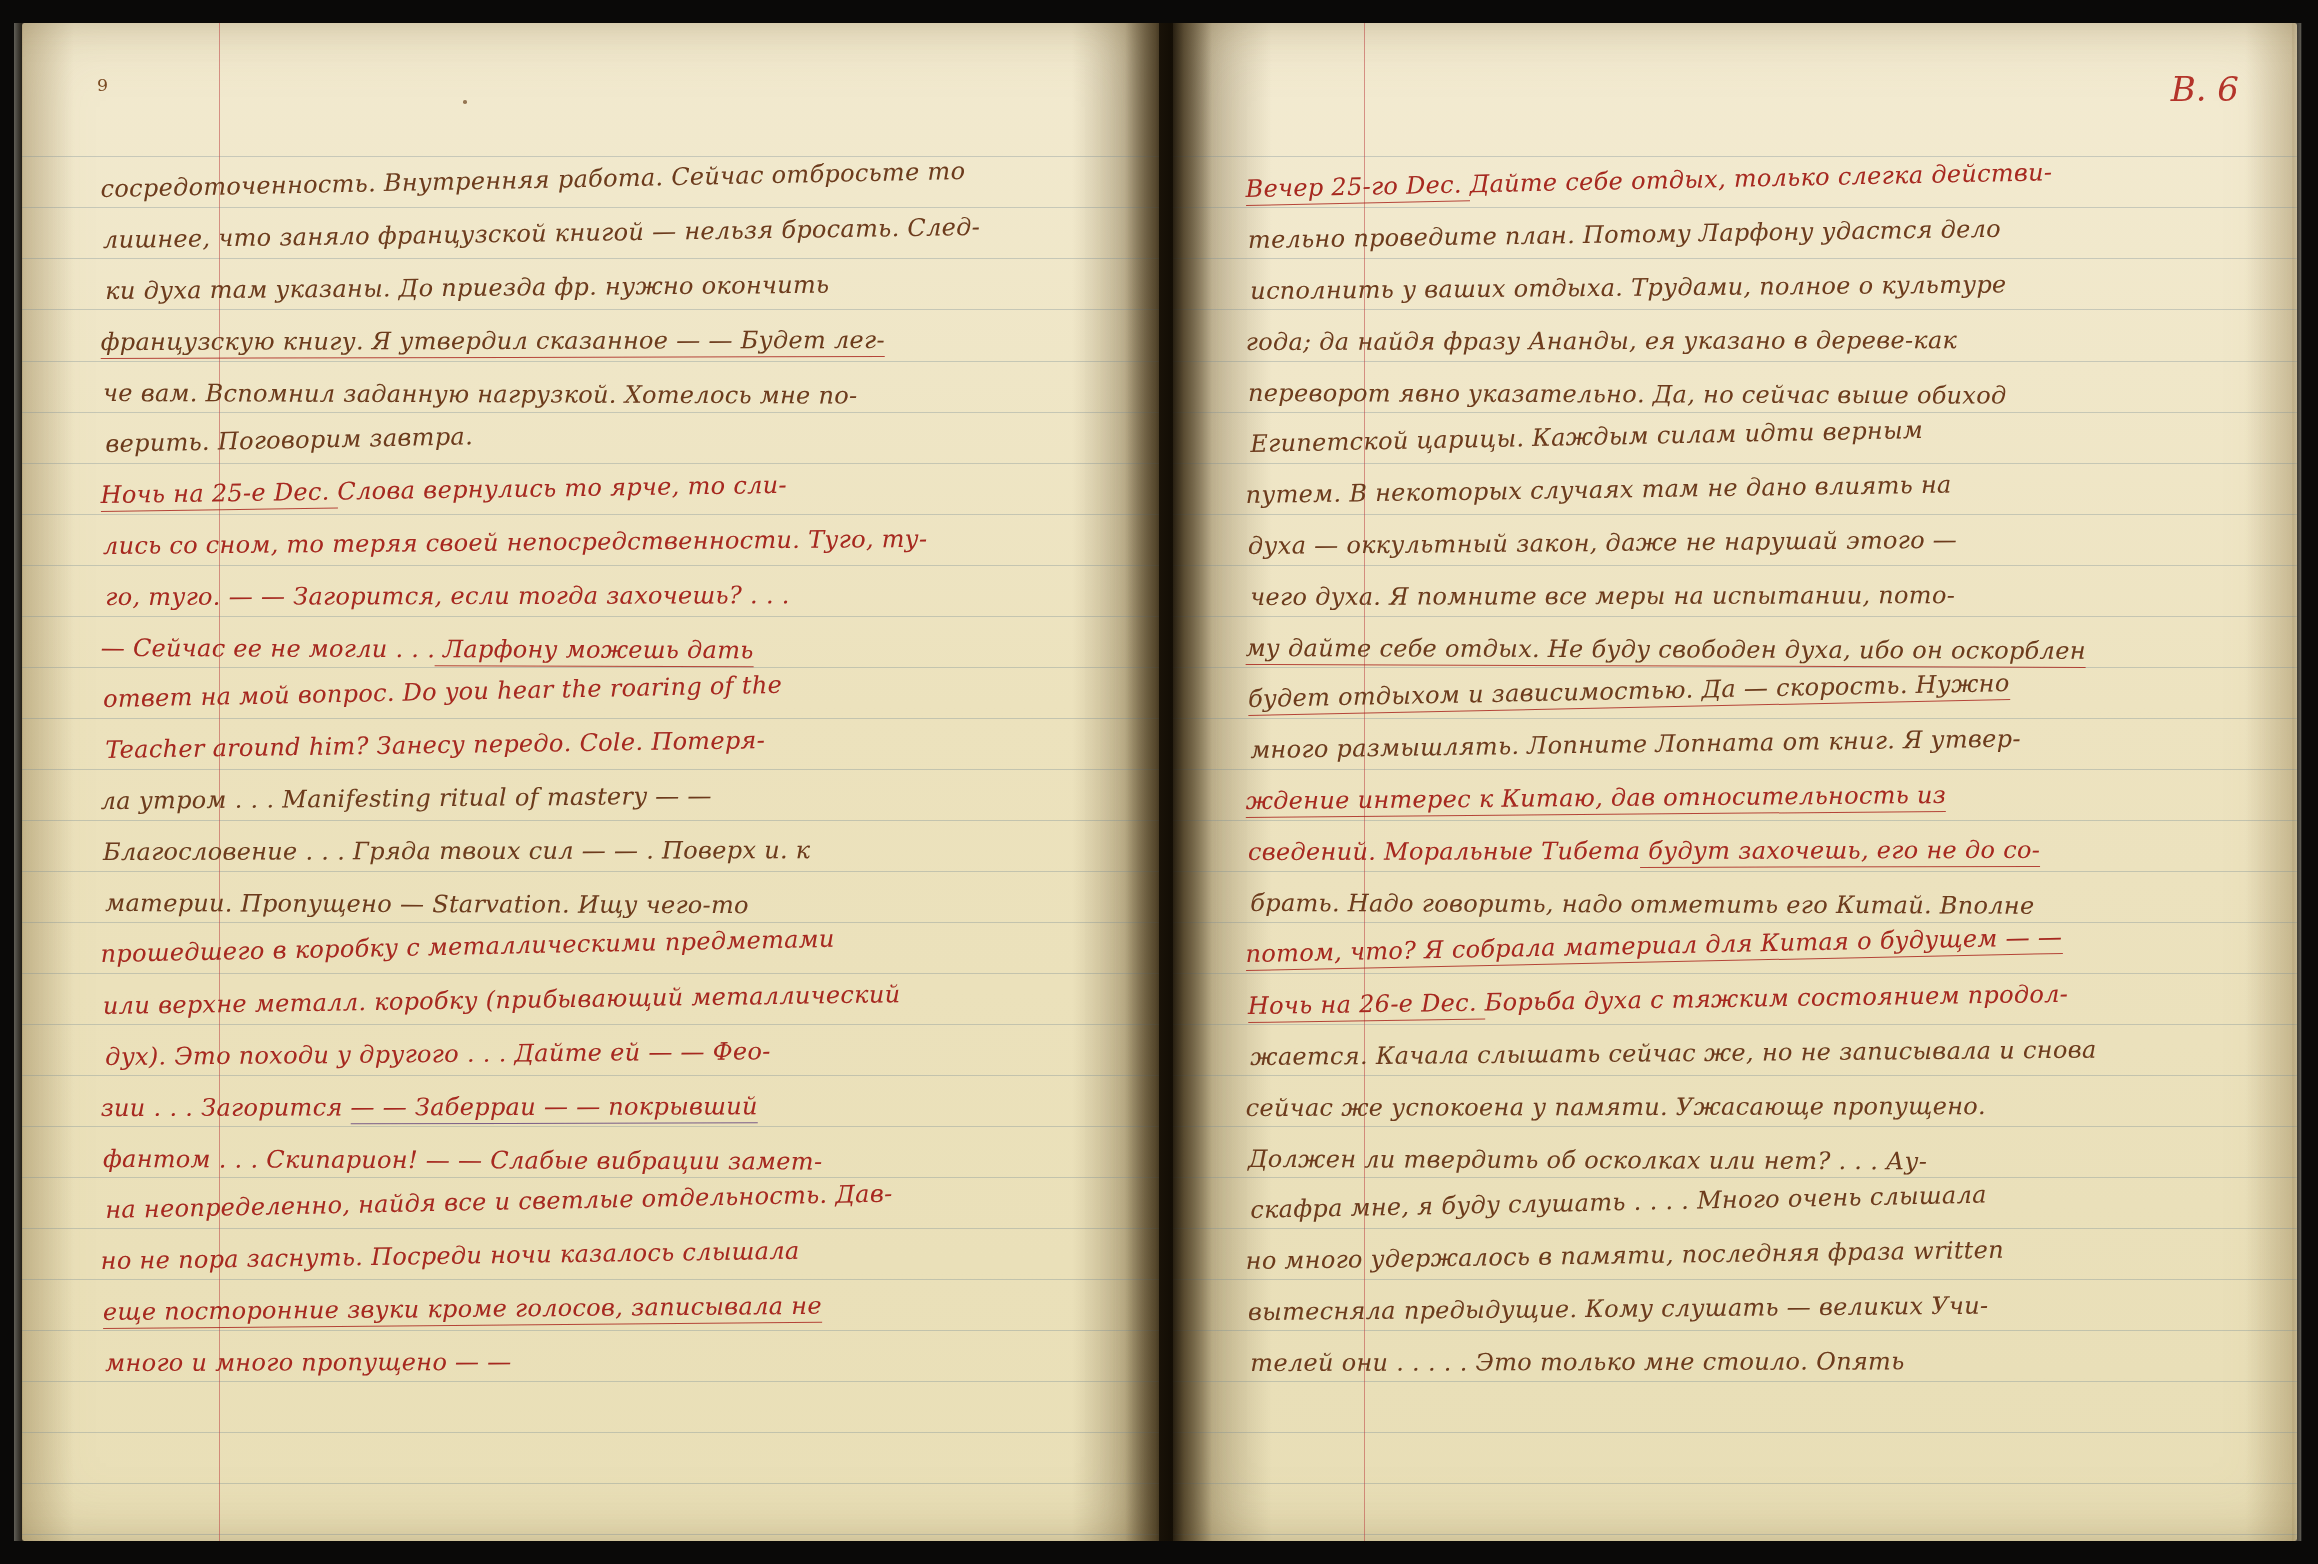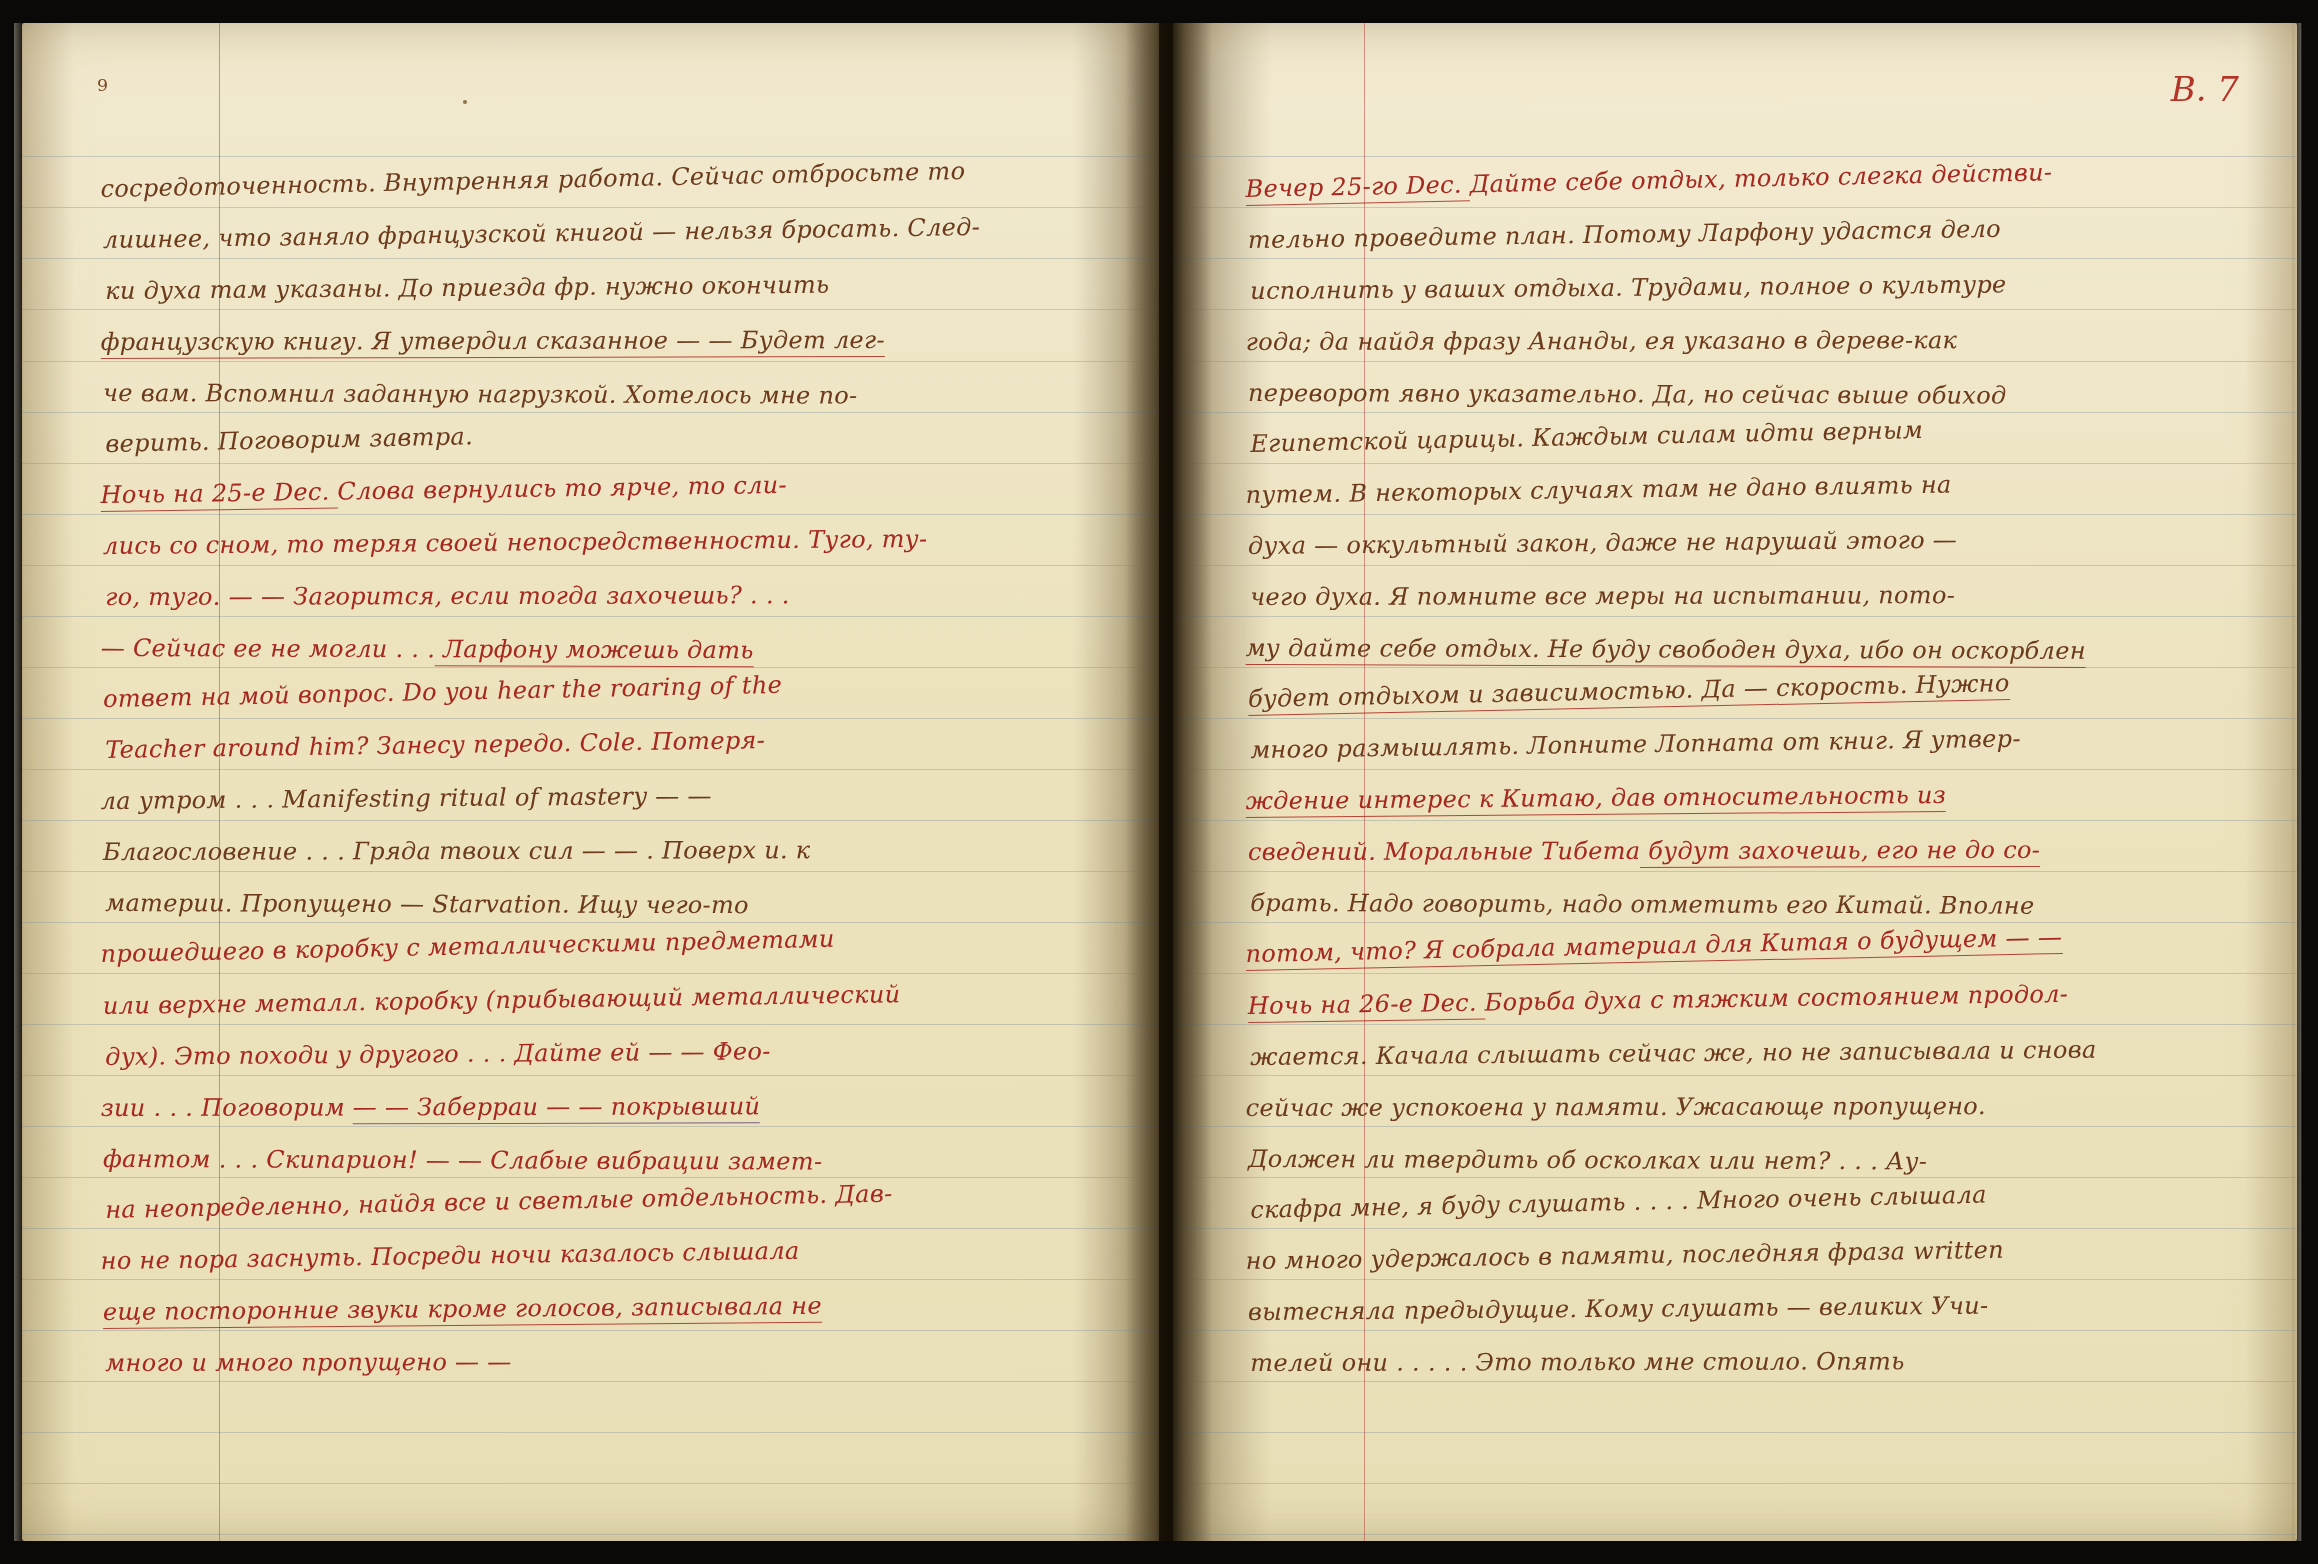--- a/index.html
+++ b/index.html
@@ -195,21 +195,21 @@
         <div class="hline ink-red" style="left: 81px; top: 560px; transform: rotate(-0.15deg) translateX(2.3px);">го, туго. — — Загорится, если тогда захочешь? . . .</div>
         <div class="hline ink-red" style="left: 81px; top: 611px; transform: rotate(0.2deg) translateX(-2.3px);"><span>— Сейчас ее не могли . . .</span><span class="u-red">   Ларфону можешь дать</span></div>
         <div class="hline ink-red" style="left: 81px; top: 662px; transform: rotate(-1.2deg) translateX(0px);">ответ на мой вопрос.  Do you hear the roaring of the</div>
         <div class="hline ink-red" style="left: 81px; top: 713px; transform: rotate(-0.85deg) translateX(2.3px);">Teacher around him?   Занесу передо. Cole. Потеря-</div>
         <div class="hline ink-brown" style="left: 81px; top: 764px; transform: rotate(-0.5deg) translateX(-2.3px);">ла утром . . .   Manifesting ritual of mastery — —</div>
         <div class="hline ink-brown" style="left: 81px; top: 815px; transform: rotate(-0.15deg) translateX(0px);">Благословение . . . Гряда твоих сил — — . Поверх и. к</div>
         <div class="hline ink-brown" style="left: 81px; top: 866px; transform: rotate(0.2deg) translateX(2.3px);">материи.  Пропущено — Starvation.  Ищу чего-то</div>
         <div class="hline ink-red" style="left: 81px; top: 917px; transform: rotate(-1.2deg) translateX(-2.3px);">прошедшего в коробку с металлическими предметами</div>
         <div class="hline ink-red" style="left: 81px; top: 969px; transform: rotate(-0.85deg) translateX(0px);">или верхне металл. коробку (прибывающий металлический</div>
         <div class="hline ink-red" style="left: 81px; top: 1020px; transform: rotate(-0.5deg) translateX(2.3px);">дух). Это походи у другого . . .   Дайте ей — — Фео-</div>
-        <div class="hline ink-red" style="left: 81px; top: 1071px; transform: rotate(-0.15deg) translateX(-2.3px);"><span>зии . . .   Поговорим </span><span class="u-purple">— —   Заберраи — — покрывший</span></div>
+        <div class="hline ink-red" style="left: 81px; top: 1071px; transform: rotate(-0.15deg) translateX(-2.3px);"><span>зии . . .   Загорится </span><span class="u-purple">— —   Заберраи — — покрывший</span></div>
         <div class="hline ink-red" style="left: 81px; top: 1122px; transform: rotate(0.2deg) translateX(0px);">фантом . . .  Скипарион!  — —  Слабые вибрации замет-</div>
         <div class="hline ink-red" style="left: 81px; top: 1173px; transform: rotate(-1.2deg) translateX(2.3px);">на неопределенно, найдя все и светлые отдельность. Дав-</div>
         <div class="hline ink-red" style="left: 81px; top: 1224px; transform: rotate(-0.85deg) translateX(-2.3px);">но не пора заснуть. Посреди ночи казалось слышала</div>
         <div class="hline ink-red" style="left: 81px; top: 1275px; transform: rotate(-0.5deg) translateX(0px);"><span class="u-red">еще посторонние звуки кроме голосов, записывала не</span></div>
         <div class="hline ink-red" style="left: 81px; top: 1326px; transform: rotate(-0.15deg) translateX(2.3px);">много и много пропущено — —</div>
       </div>
   </div>
 
   <div class="page right">
     <div class="rules" id="rules-right">
@@ -236,21 +236,21 @@
         <div class="rule" style="top: 1154px;"></div>
         <div class="rule" style="top: 1205px;"></div>
         <div class="rule" style="top: 1256px;"></div>
         <div class="rule" style="top: 1307px;"></div>
         <div class="rule" style="top: 1358px;"></div>
         <div class="rule" style="top: 1409px;"></div>
         <div class="rule" style="top: 1460px;"></div>
         <div class="rule" style="top: 1511px;"></div>
       </div>
     <div class="margin-line" style="left:191px;"></div>
-    <span class="folio" style="right:58px; top:46px;">B. 7</span>
+    <span class="folio" style="right:58px; top:46px;">B. 6</span>
     <div class="lines" id="lines-right">
         <div class="hline ink-red" style="left: 75px; top: 152px; transform: rotate(-1.2deg) translateX(-2.3px);"><span class="u-red">Вечер 25-го Dec.  </span><span> Дайте себе отдых, только слегка действи-</span></div>
         <div class="hline ink-brown" style="left: 75px; top: 203px; transform: rotate(-0.85deg) translateX(0px);">тельно проведите план. Потому Ларфону удастся дело</div>
         <div class="hline ink-brown" style="left: 75px; top: 254px; transform: rotate(-0.5deg) translateX(2.3px);">исполнить у ваших отдыха. Трудами, полное о культуре</div>
         <div class="hline ink-brown" style="left: 75px; top: 305px; transform: rotate(-0.15deg) translateX(-2.3px);">года; да найдя фразу Ананды, ея указано в дереве-как</div>
         <div class="hline ink-brown" style="left: 75px; top: 356px; transform: rotate(0.2deg) translateX(0px);">переворот явно указательно. Да, но сейчас выше обиход</div>
         <div class="hline ink-brown" style="left: 75px; top: 407px; transform: rotate(-1.2deg) translateX(2.3px);">Египетской царицы. Каждым силам идти верным</div>
         <div class="hline ink-brown" style="left: 75px; top: 458px; transform: rotate(-0.85deg) translateX(-2.3px);">путем. В некоторых случаях там не дано влиять на</div>
         <div class="hline ink-brown" style="left: 75px; top: 509px; transform: rotate(-0.5deg) translateX(0px);">духа — оккультный закон, даже не нарушай этого —</div>
         <div class="hline ink-brown" style="left: 75px; top: 560px; transform: rotate(-0.15deg) translateX(2.3px);">чего духа. Я помните все меры на испытании, пото-</div>

